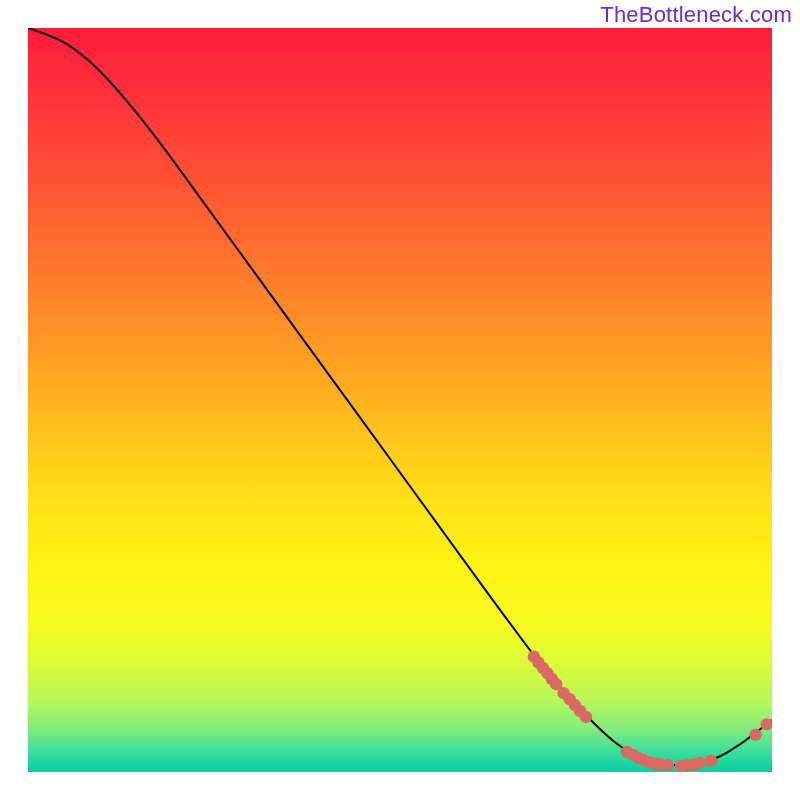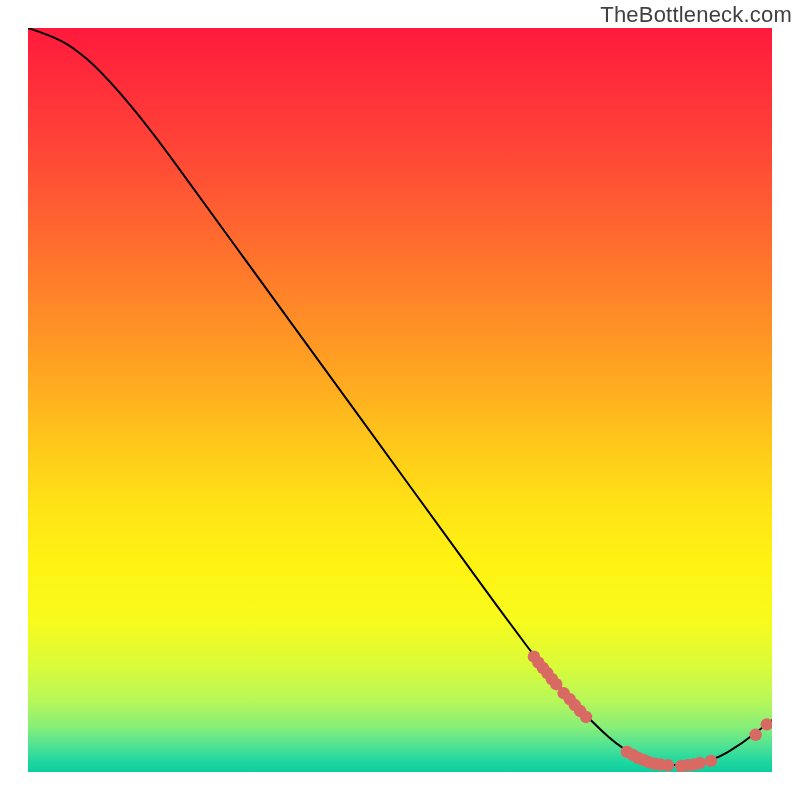--- a/index.html
+++ b/index.html
@@ -14,21 +14,21 @@
   .stage {
     position: relative;
     width: 800px;
     height: 800px;
   }
   .watermark {
     position: absolute;
     top: 2px;
     right: 8px;
     font-size: 22px;
-    color: #404040;
+    color: #6d28d9;
     font-weight: 400;
     letter-spacing: 0.2px;
     z-index: 3;
   }
   .plot {
     position: absolute;
     left: 28px;
     top: 28px;
     width: 744px;
     height: 744px;

